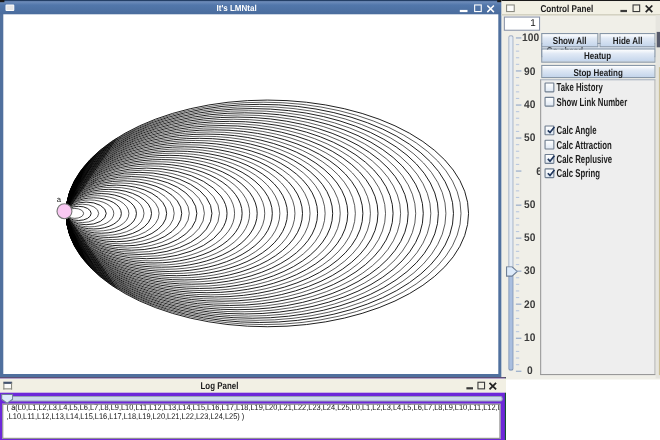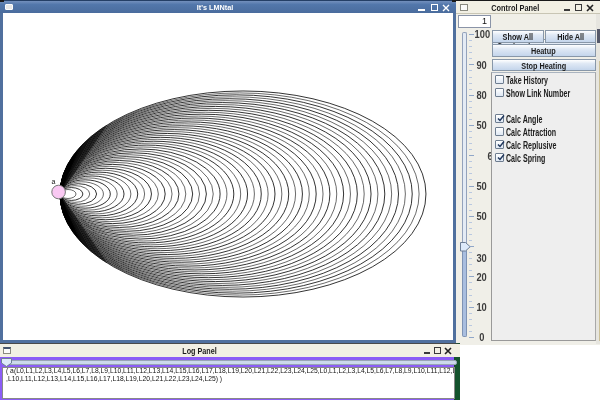--- a/index.html
+++ b/index.html
@@ -208,21 +208,21 @@
 <div style="position:absolute;left:13px;top:293.5px;width:3px;height:1px;background:#b9c8e0;"></div>
 <div style="position:absolute;left:13px;top:287.5px;width:3px;height:1px;background:#b9c8e0;"></div>
 <div style="position:absolute;left:13px;top:281.4px;width:3px;height:1px;background:#b9c8e0;"></div>
 <div style="position:absolute;left:13px;top:275.3px;width:4.5px;height:1px;background:#8fa6c8;"></div>
 <div style="position:absolute;left:10px;top:270.6px;width:32px;text-align:center;font-size:10px;font-weight:bold;color:#3c3c3c;"><span style="display:inline-block;transform:scaleX(0.93);">20</span></div>
 <div style="position:absolute;left:13px;top:269.3px;width:3px;height:1px;background:#b9c8e0;"></div>
 <div style="position:absolute;left:13px;top:263.2px;width:3px;height:1px;background:#b9c8e0;"></div>
 <div style="position:absolute;left:13px;top:257.2px;width:3px;height:1px;background:#b9c8e0;"></div>
 <div style="position:absolute;left:13px;top:251.1px;width:3px;height:1px;background:#b9c8e0;"></div>
 <div style="position:absolute;left:13px;top:245.1px;width:4.5px;height:1px;background:#8fa6c8;"></div>
-<div style="position:absolute;left:10px;top:240.4px;width:32px;text-align:center;font-size:10px;font-weight:bold;color:#3c3c3c;"><span style="display:inline-block;transform:scaleX(0.93);margin-top:12px;">30</span></div>
+<div style="position:absolute;left:10px;top:240.4px;width:32px;text-align:center;font-size:10px;font-weight:bold;color:#3c3c3c;"><span style="display:inline-block;transform:scaleX(0.93);">30</span></div>
 <div style="position:absolute;left:13px;top:239.0px;width:3px;height:1px;background:#b9c8e0;"></div>
 <div style="position:absolute;left:13px;top:232.9px;width:3px;height:1px;background:#b9c8e0;"></div>
 <div style="position:absolute;left:13px;top:226.9px;width:3px;height:1px;background:#b9c8e0;"></div>
 <div style="position:absolute;left:13px;top:220.8px;width:3px;height:1px;background:#b9c8e0;"></div>
 <div style="position:absolute;left:13px;top:214.8px;width:4.5px;height:1px;background:#8fa6c8;"></div>
 <div style="position:absolute;left:10px;top:210.1px;width:32px;text-align:center;font-size:10px;font-weight:bold;color:#3c3c3c;"><span style="display:inline-block;transform:scaleX(0.93);">50</span></div>
 <div style="position:absolute;left:13px;top:208.7px;width:3px;height:1px;background:#b9c8e0;"></div>
 <div style="position:absolute;left:13px;top:202.7px;width:3px;height:1px;background:#b9c8e0;"></div>
 <div style="position:absolute;left:13px;top:196.6px;width:3px;height:1px;background:#b9c8e0;"></div>
 <div style="position:absolute;left:13px;top:190.6px;width:3px;height:1px;background:#b9c8e0;"></div>
@@ -238,21 +238,21 @@
 <div style="position:absolute;left:13px;top:142.1px;width:3px;height:1px;background:#b9c8e0;"></div>
 <div style="position:absolute;left:13px;top:136.1px;width:3px;height:1px;background:#b9c8e0;"></div>
 <div style="position:absolute;left:13px;top:130.0px;width:3px;height:1px;background:#b9c8e0;"></div>
 <div style="position:absolute;left:13px;top:123.9px;width:4.5px;height:1px;background:#8fa6c8;"></div>
 <div style="position:absolute;left:10px;top:119.2px;width:32px;text-align:center;font-size:10px;font-weight:bold;color:#3c3c3c;"><span style="display:inline-block;transform:scaleX(0.93);">50</span></div>
 <div style="position:absolute;left:13px;top:117.9px;width:3px;height:1px;background:#b9c8e0;"></div>
 <div style="position:absolute;left:13px;top:111.8px;width:3px;height:1px;background:#b9c8e0;"></div>
 <div style="position:absolute;left:13px;top:105.8px;width:3px;height:1px;background:#b9c8e0;"></div>
 <div style="position:absolute;left:13px;top:99.7px;width:3px;height:1px;background:#b9c8e0;"></div>
 <div style="position:absolute;left:13px;top:93.7px;width:4.5px;height:1px;background:#8fa6c8;"></div>
-<div style="position:absolute;left:10px;top:89.0px;width:32px;text-align:center;font-size:10px;font-weight:bold;color:#3c3c3c;"><span style="display:inline-block;transform:scaleX(0.93);">80</span></div>
+<div style="position:absolute;left:10px;top:89.0px;width:32px;text-align:center;font-size:10px;font-weight:bold;color:#3c3c3c;"><span style="display:inline-block;transform:scaleX(0.93);">40</span></div>
 <div style="position:absolute;left:13px;top:87.6px;width:3px;height:1px;background:#b9c8e0;"></div>
 <div style="position:absolute;left:13px;top:81.5px;width:3px;height:1px;background:#b9c8e0;"></div>
 <div style="position:absolute;left:13px;top:75.5px;width:3px;height:1px;background:#b9c8e0;"></div>
 <div style="position:absolute;left:13px;top:69.4px;width:3px;height:1px;background:#b9c8e0;"></div>
 <div style="position:absolute;left:13px;top:63.4px;width:4.5px;height:1px;background:#8fa6c8;"></div>
 <div style="position:absolute;left:10px;top:58.7px;width:32px;text-align:center;font-size:10px;font-weight:bold;color:#3c3c3c;"><span style="display:inline-block;transform:scaleX(0.93);">90</span></div>
 <div style="position:absolute;left:13px;top:57.3px;width:3px;height:1px;background:#b9c8e0;"></div>
 <div style="position:absolute;left:13px;top:51.3px;width:3px;height:1px;background:#b9c8e0;"></div>
 <div style="position:absolute;left:13px;top:45.2px;width:3px;height:1px;background:#b9c8e0;"></div>
 <div style="position:absolute;left:13px;top:39.2px;width:3px;height:1px;background:#b9c8e0;"></div>
@@ -304,21 +304,21 @@
         </span>
 <span style="position:absolute;left:10.5px;top:0px;font-size:10.5px;font-weight:bold;color:#1c1c1c;white-space:nowrap;transform:scaleX(0.675);transform-origin:0 50%;">Calc Spring</span>
 </div>
   </div>
 
   <div class="abs" style="left:140px;top:13px;width:4px;height:330px;background:#e6e5df;"></div>
   <div class="abs" style="left:141px;top:28px;width:3px;height:14px;background:#55596a;"></div>
   <div class="abs" style="left:143px;top:60px;width:1px;height:280px;background:#cbbf96;"></div>
 </div>
 
-<div class="abs" style="left:0;top:343px;width:460px;height:57px;background:#8b5cf6;border-top:1px solid #4a4a4a;border-right:6px solid #14532d;">
+<div class="abs" style="left:0;top:343px;width:460px;height:57px;background:#6d28d9;border-top:1px solid #4a4a4a;border-right:1px solid #14532d;">
   <div class="abs" style="left:0;top:0;width:460px;height:13px;background:#f2f0e4;">
     <div class="abs" style="left:3px;top:3px;width:8px;height:7px;background:#fbfbf9;border:1px solid #8a8a80;border-top:2px solid #44546e;"></div>
     <div class="abs" style="left:170px;top:2px;width:60px;text-align:center;font-size:9px;font-weight:bold;color:#1a1a1a;"><span style="display:inline-block;transform:scaleX(0.8);">Log Panel</span></div>
     <div class="abs" style="left:424px;top:8px;width:6px;height:2px;background:#3a3a3a;"></div>
     <div class="abs" style="left:434px;top:3px;width:7px;height:7px;border:1.5px solid #3a3a3a;"></div>
     <svg class="abs" style="left:444px;top:3px;" width="8" height="8">
         <path d="M1 1 L7 7 M7 1 L1 7" stroke="#222222" stroke-width="1.6"></path>
       </svg>
   </div>
   <div class="abs" style="left:2px;top:15.5px;width:455px;height:5px;background:#ccd9ec;border:1px solid #98a5b5;border-radius:2px;"></div>

